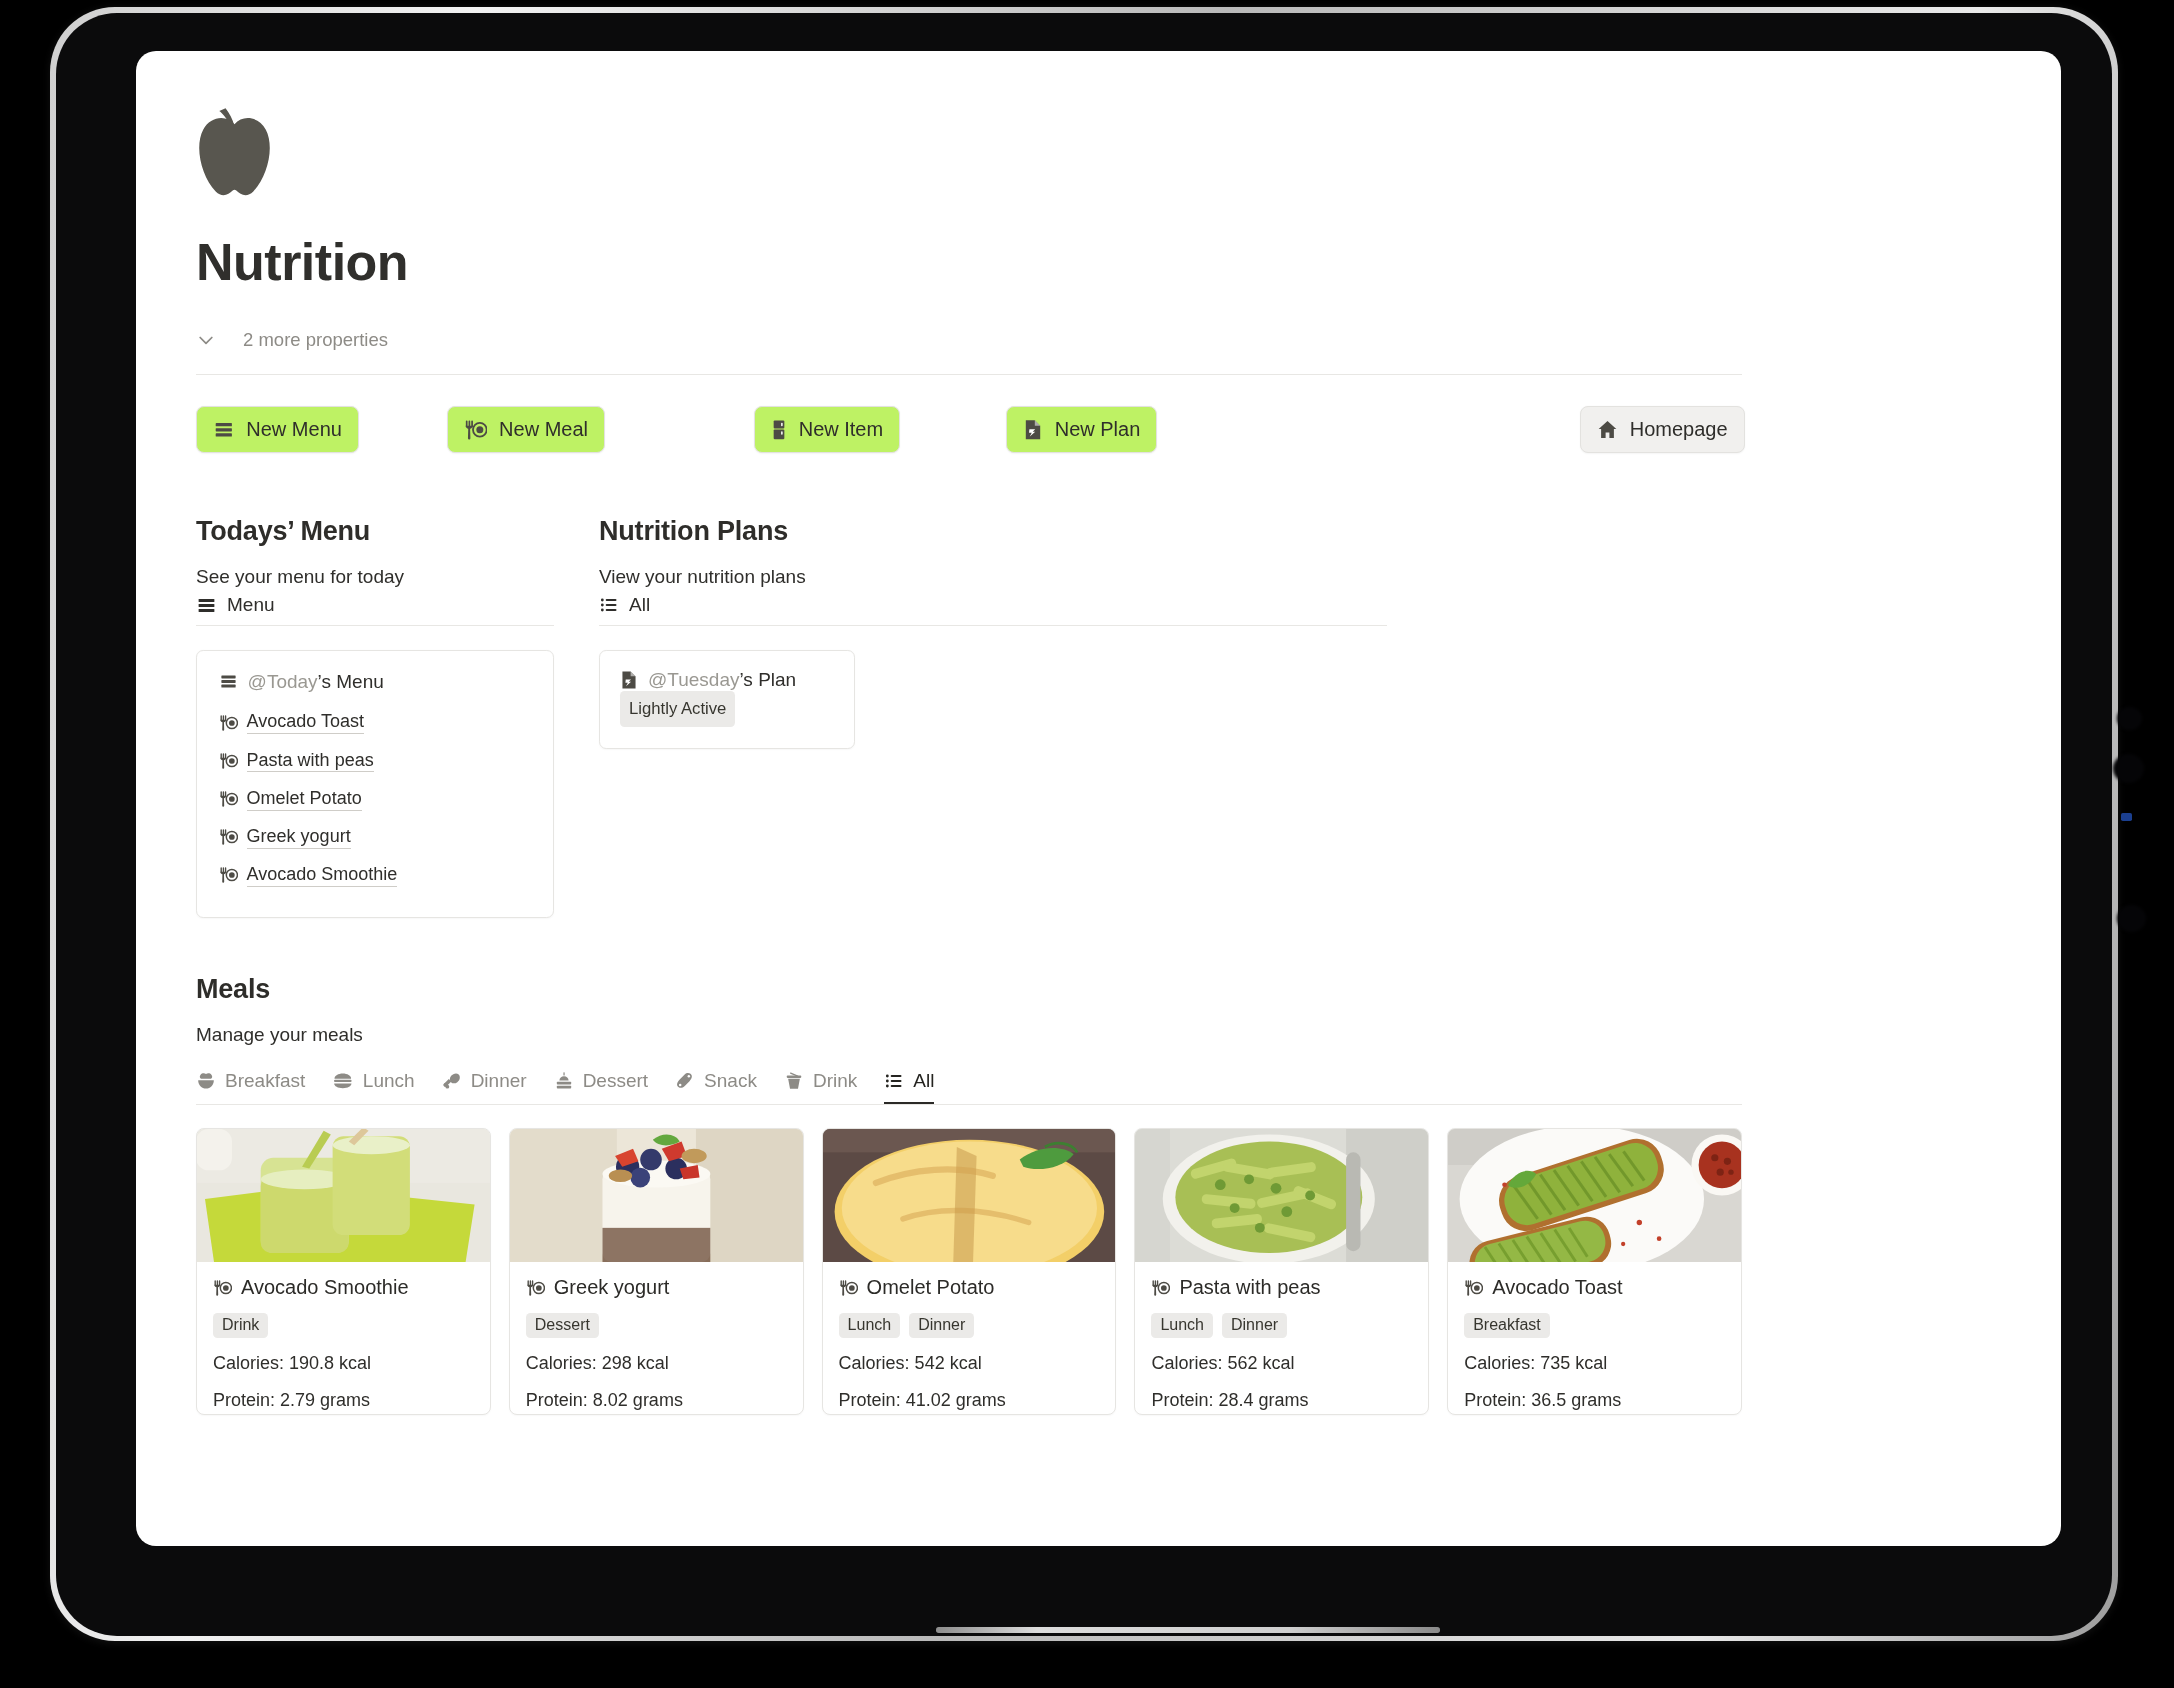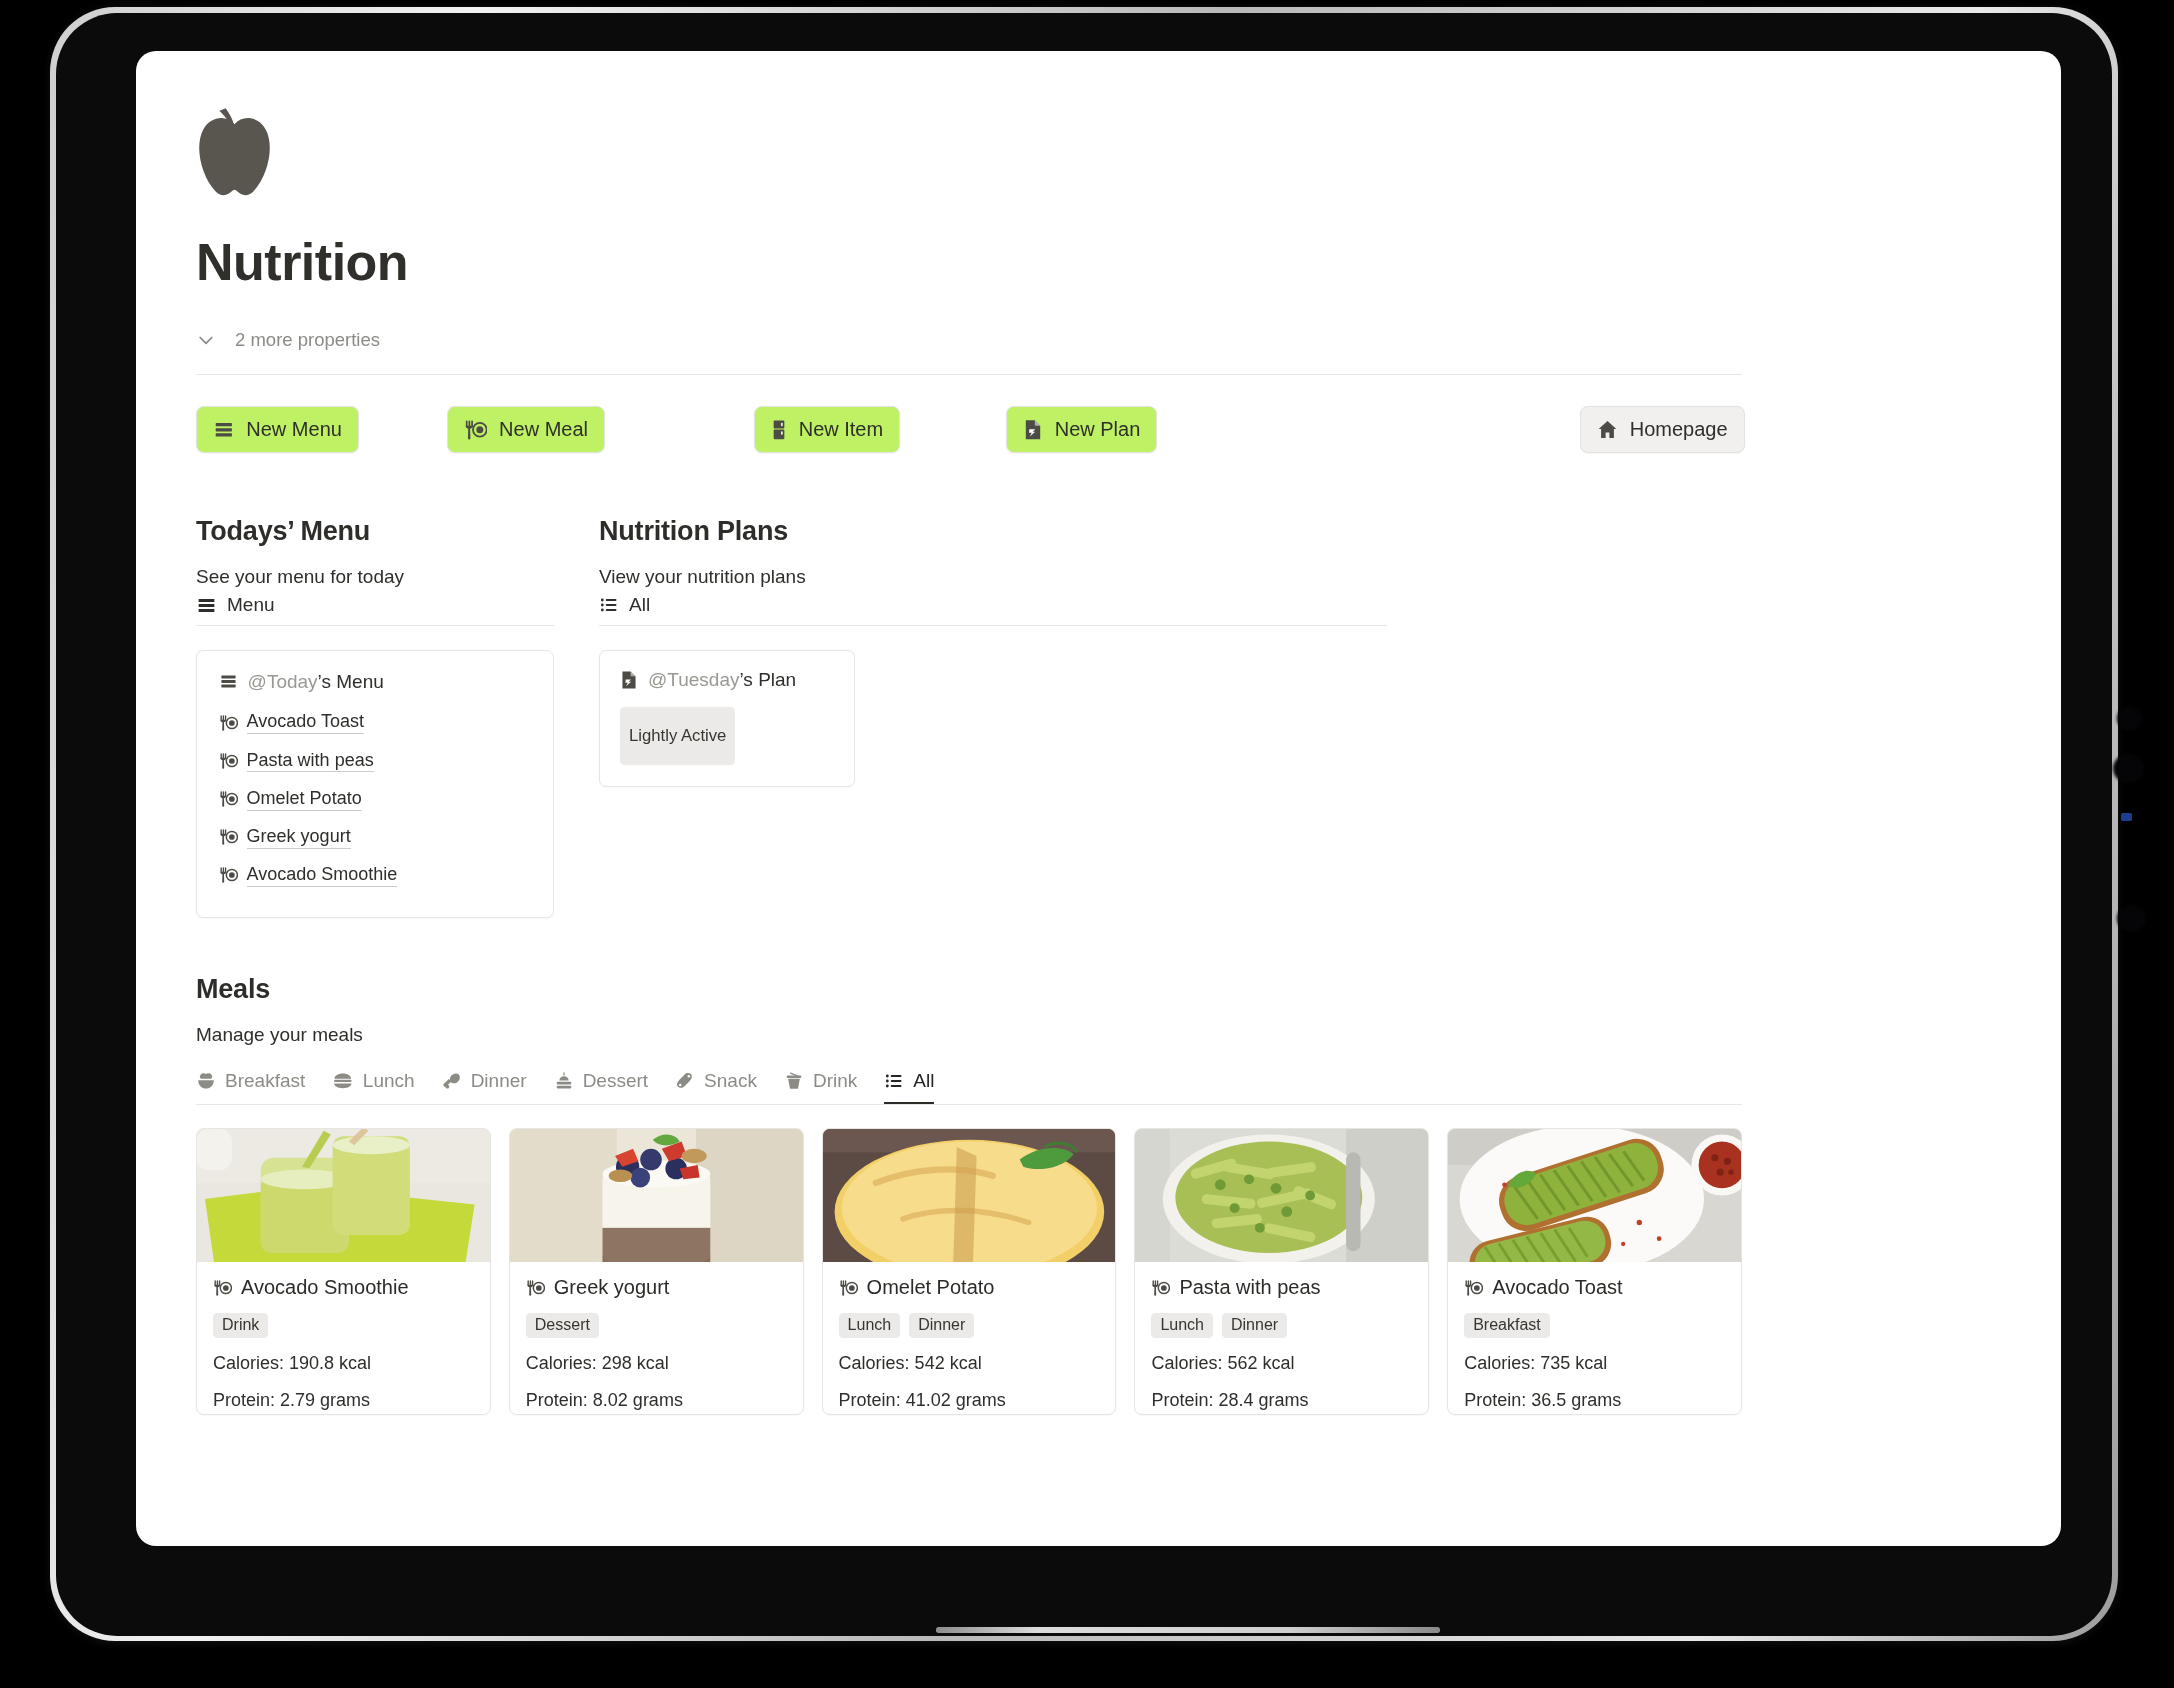--- a/index.html
+++ b/index.html
@@ -65,21 +65,21 @@
 
   .content-pad { padding-left: 60px; padding-right: 60px; }
 
   
   #apple-icon { margin-top: 57px; width: 77px; height: 90px; display:block; }
   #page-title {
     font-size: 52px; font-weight: 700; color: #302f2c;
     letter-spacing: -0.5px; margin-top: 38px; line-height: 1;
   }
   #more-props {
-    display: flex; align-items: center; gap: 19px;
+    display: flex; align-items: center; gap: 27px;
     margin-top: 41px; color: #8d8b86; font-size: 18.5px;
   }
   #more-props .chev { width: 20px; height: 20px; display:block; }
   #header-rule {
     margin-top: 22.5px; height: 0.9px; background: #e8e7e4; width: 1546px;
   }
 
   
   #button-row {
     position: relative; height: 63px; margin-top: 32px; width: 1546px;
@@ -139,23 +139,23 @@
     width: 256px; border: 0.9px solid #e6e5e2; border-radius: 7.2px;
     background: #fff; padding: 18px 20px 21.6px 20px;
     box-shadow: 0 0.9px 1.8px rgba(0,0,0,0.03);
   }
   .plan-title {
     display: flex; align-items: center; gap: 10px;
     font-size: 19px; color: #2f2e2b;
   }
   .plan-title .muted { color: #9a9892; }
   .tag {
-    display: inline-block; margin-top: 16px;
+    display: inline-block; 
     background: #ebeae8; color: #37362f; border-radius: 4.5px;
-    padding: 19px 9px; font-size: 16.7px;
+    padding: 8px 9px; font-size: 16.7px;
   }
 
   
   #meals-block { margin-top: 56px; width: 1546px; }
   #meals-tabs { display: flex; gap: 27px; margin-top: 23.4px; align-items: flex-end; }
   .meal-tab {
     display: inline-flex; align-items: center; gap: 9px;
     font-size: 19px; color: #8d8b86; padding-bottom: 10px;
     border-bottom: 2.3px solid transparent;
   }

